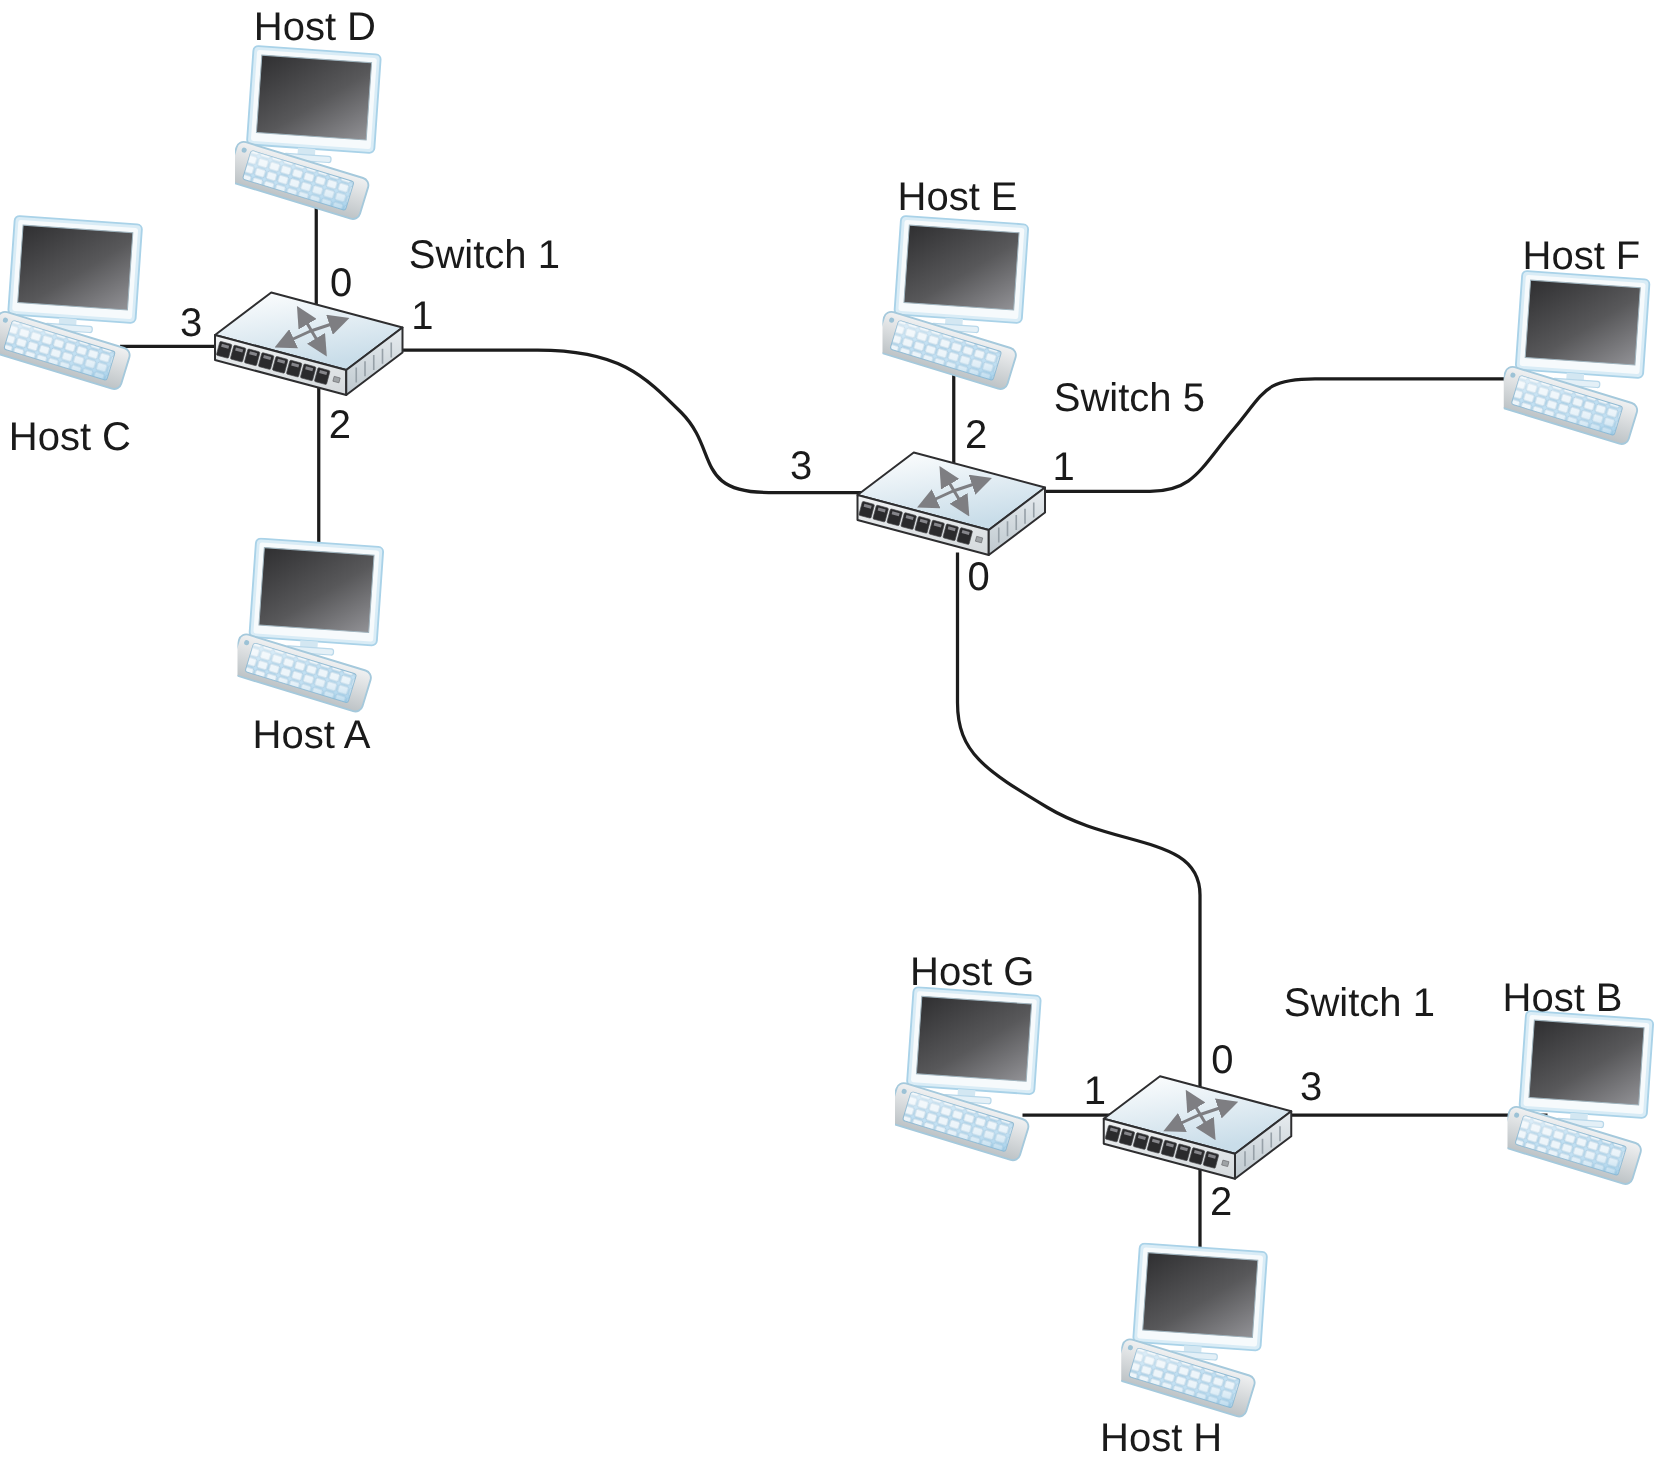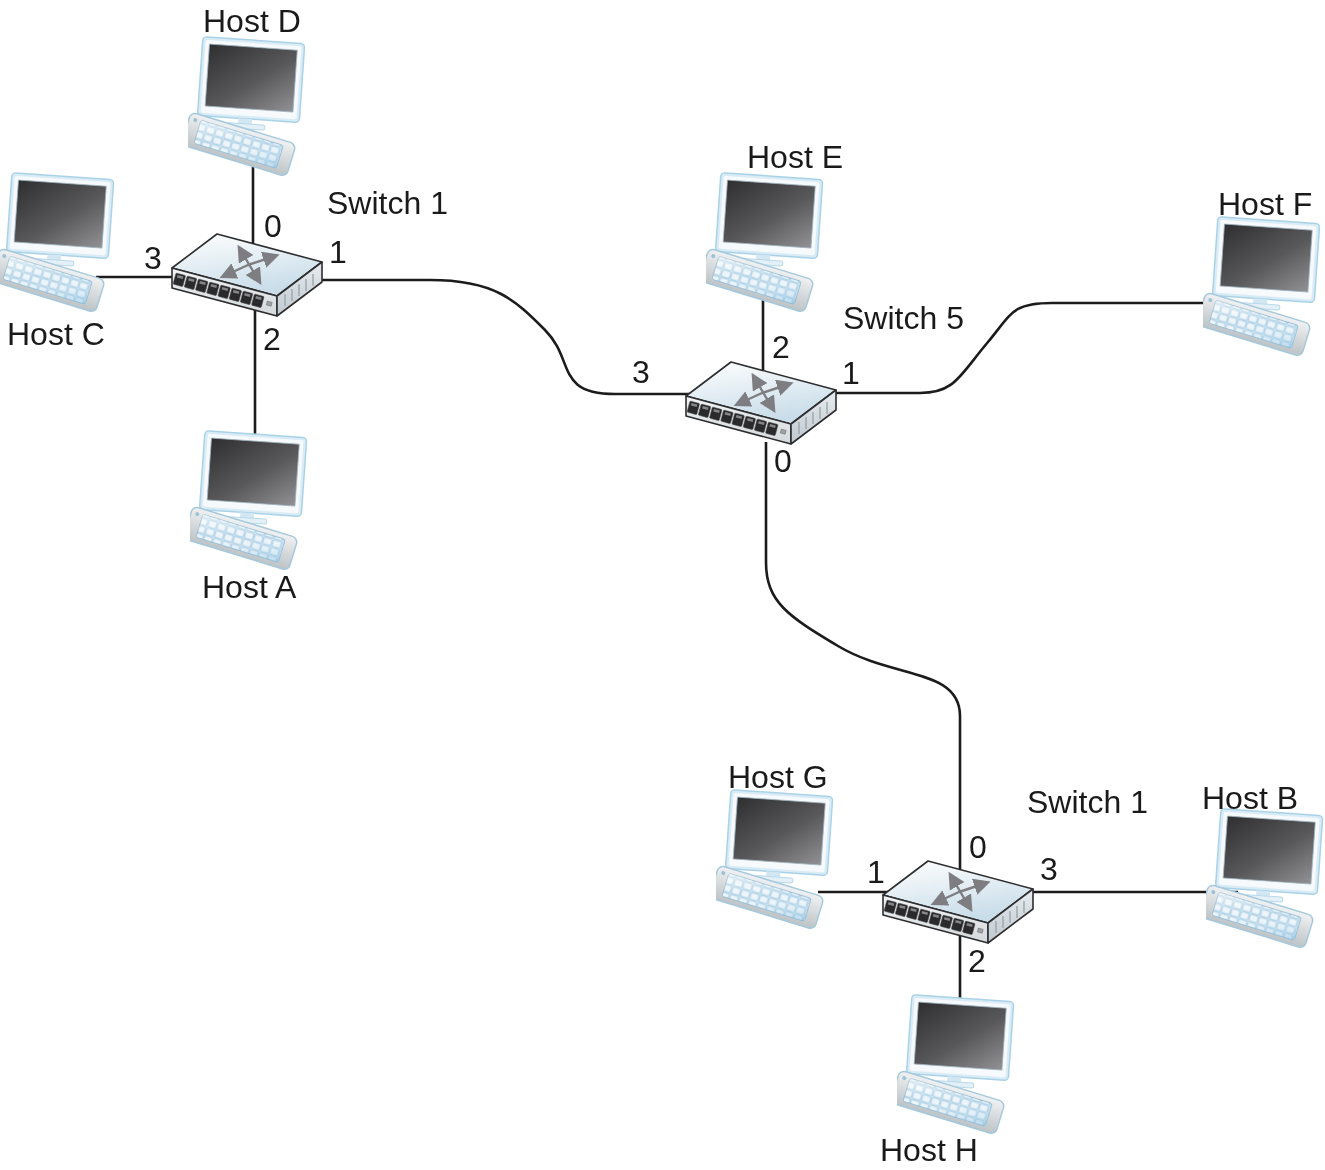--- a/index.html
+++ b/index.html
@@ -173,23 +173,23 @@
     </svg>
   <svg class="dev" style="left:681px;top:356px;width:160px;height:95px">
       <use href="#net-switch"></use>
     </svg>
   <svg class="dev" style="left:878px;top:855px;width:160px;height:95px">
       <use href="#net-switch"></use>
     </svg>
 
   <div class="lbl" style="left:203px;top:2px">Host D</div>
   <div class="lbl" style="left:327px;top:184px">Switch 1</div>
-  <div class="lbl" style="left:7px;top:315px">Host C</div>
+  <div class="lbl" style="left:7px;top:330px">Host C</div>
   <div class="lbl" style="left:202px;top:568px">Host A</div>
-  <div class="lbl" style="left:747px;top:138px">Host E</div>
+  <div class="lbl" style="left:718px;top:138px">Host E</div>
   <div class="lbl" style="left:843px;top:299px">Switch 5</div>
   <div class="lbl" style="left:1218px;top:185px">Host F</div>
   <div class="lbl" style="left:1027px;top:783px">Switch 1</div>
   <div class="lbl" style="left:728px;top:758px">Host G</div>
   <div class="lbl" style="left:1202px;top:779px">Host B</div>
   <div class="lbl" style="left:880px;top:1131px">Host H</div>
 
   <div class="port" style="left:262px;top:207px">0</div>
   <div class="port" style="left:327px;top:233px">1</div>
   <div class="port" style="left:261px;top:320px">2</div>

